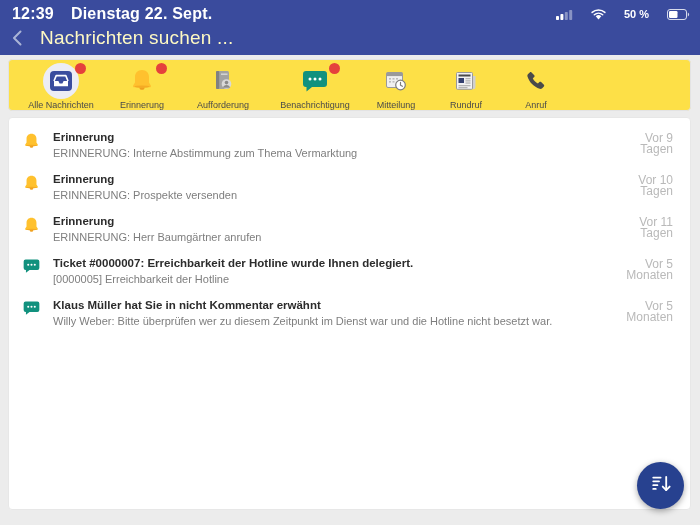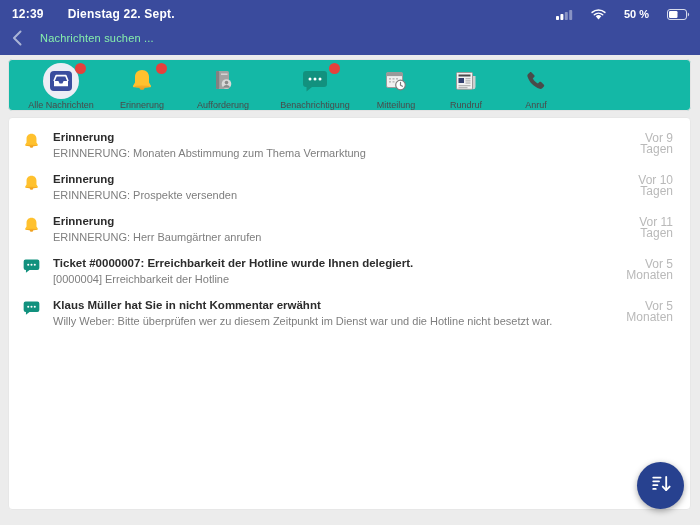--- a/index.html
+++ b/index.html
@@ -14,33 +14,33 @@
   
   .header {
     position: absolute; top:0; left:0; width:700px; height:55px;
     background:#3a4b9d;
     color:#fff;
   }
   .status-row {
     display:flex; align-items:center; justify-content:space-between;
     height:24px; padding:4px 10px 0 12px;
   }
-  .status-left { display:flex; gap:24px; font-size:12px; font-weight:bold; letter-spacing:.2px;justify-content:flex-end; }
+  .status-left { display:flex; gap:17px; font-size:16px; font-weight:bold; letter-spacing:.2px;justify-content:flex-end; }
   .status-right { display:flex; align-items:center; gap:18px; font-size:11px; font-weight:bold; }
   .status-right svg { display:block; }
   .nav-row {
     display:flex; align-items:center; height:28px; padding:0 12px; gap:16px;
   }
   .back-chevron { width:12px; height:16px; display:flex; align-items:center; }
-  .search-text { color:#86efac; font-size:11px; letter-spacing:.2px; }
+  .search-text { color:#fef9c3; font-size:19px; letter-spacing:.2px; }
 
   
   .tab-card {
     position:absolute; left:8px; top:59px; width:683px; height:52px;
-    background:#14b8a6; border-radius:4px; border:1px solid #e3e3e3;
+    background:#fde047; border-radius:4px; border:1px solid #e3e3e3;
     display:flex; align-items:stretch; padding:0 6px;
   }
   .tab {
     width:70px; display:flex; flex-direction:column; align-items:center;
     justify-content:flex-start; padding-top:6px; cursor:pointer; position:relative;
   }
   .tab.wide { width:92px; }
   .tab-icon-wrap {
     position:relative; width:34px; height:30px;
     display:flex; align-items:center; justify-content:center;
@@ -249,21 +249,21 @@
   <div class="msg-row">
     <span class="msg-icon">
       <svg width="17" height="19" viewBox="0 0 24 26">
         <path d="M12 2 C7.6 2 5 5 5 9 v5.5 L3.2 17.4 c-.5.8 0 1.8 1 1.8 h15.6 c1 0 1.5-1 1-1.8 L19 14.5 V9 c0-4-2.6-7-7-7z" fill="#ffc12e"></path>
         <path d="M9.4 19.2 h5.2 a2.6 2.6 0 0 1 -5.2 0 z" fill="#ef9f1f"></path>
         <ellipse cx="12" cy="18.6" rx="7.6" ry="1.1" fill="#f5ab24"></ellipse>
       </svg>
     </span>
     <div class="msg-text">
       <div class="msg-title">Erinnerung</div>
-      <div class="msg-sub">ERINNERUNG: Monaten Abstimmung zum Thema Vermarktung</div>
+      <div class="msg-sub">ERINNERUNG: Interne Abstimmung zum Thema Vermarktung</div>
     </div>
     <div class="msg-time">
       <span>Vor 9</span>
       <span>Tagen</span>
     </div>
   </div>
 
   <div class="msg-row">
     <span class="msg-icon">
       <svg width="17" height="19" viewBox="0 0 24 26">
@@ -304,21 +304,21 @@
     <span class="msg-icon">
       <svg width="17" height="16" viewBox="0 0 26 24">
         <path d="M4 2 h18 a3 3 0 0 1 3 3 v10 a3 3 0 0 1 -3 3 H10 l-5.5 4.5 V18 H4 a3 3 0 0 1 -3 -3 V5 a3 3 0 0 1 3 -3 z" fill="#12917e"></path>
         <circle cx="8" cy="10" r="1.6" fill="#fff"></circle>
         <circle cx="13" cy="10" r="1.6" fill="#fff"></circle>
         <circle cx="18" cy="10" r="1.6" fill="#fff"></circle>
       </svg>
     </span>
     <div class="msg-text">
       <div class="msg-title">Ticket #0000007: Erreichbarkeit der Hotline wurde Ihnen delegiert.</div>
-      <div class="msg-sub">[0000004] Erreichbarkeit der Hotline</div>
+      <div class="msg-sub">[0000005] Erreichbarkeit der Hotline</div>
     </div>
     <div class="msg-time">
       <span>Vor 5</span>
       <span>Monaten</span>
     </div>
   </div>
 
   <div class="msg-row">
     <span class="msg-icon">
       <svg width="17" height="16" viewBox="0 0 26 24">

